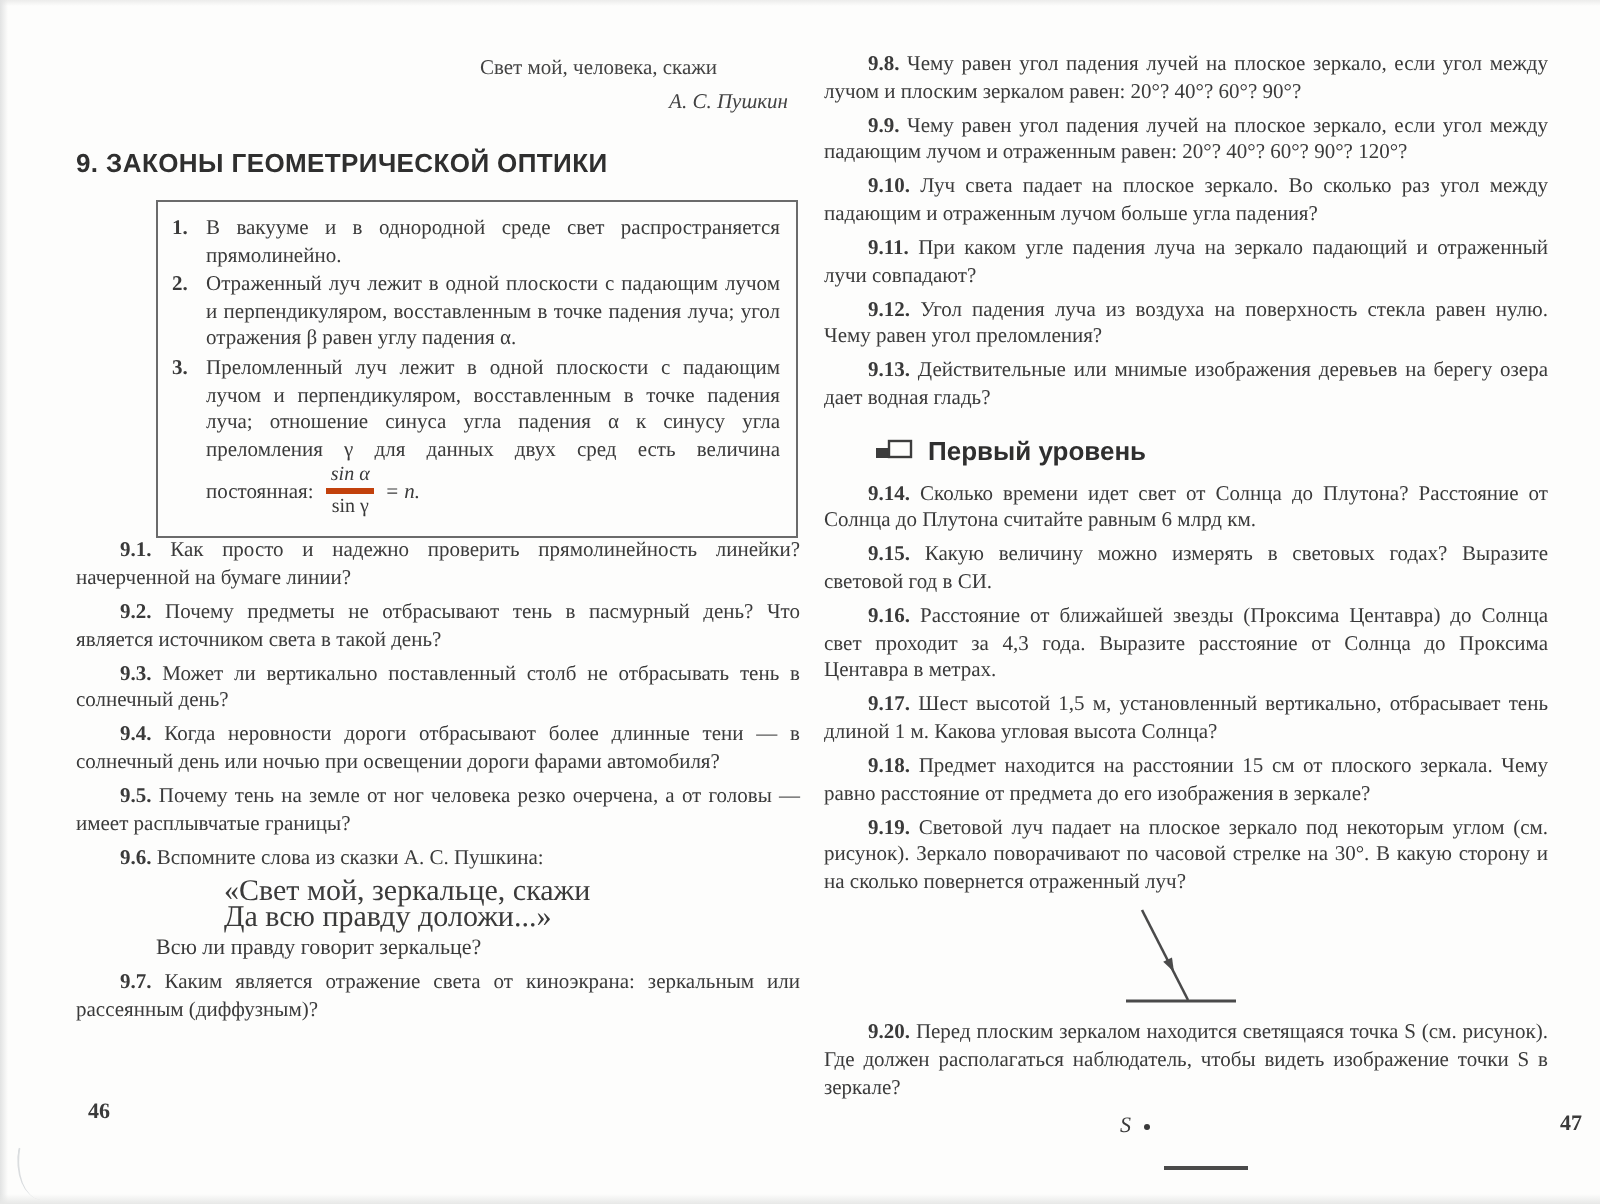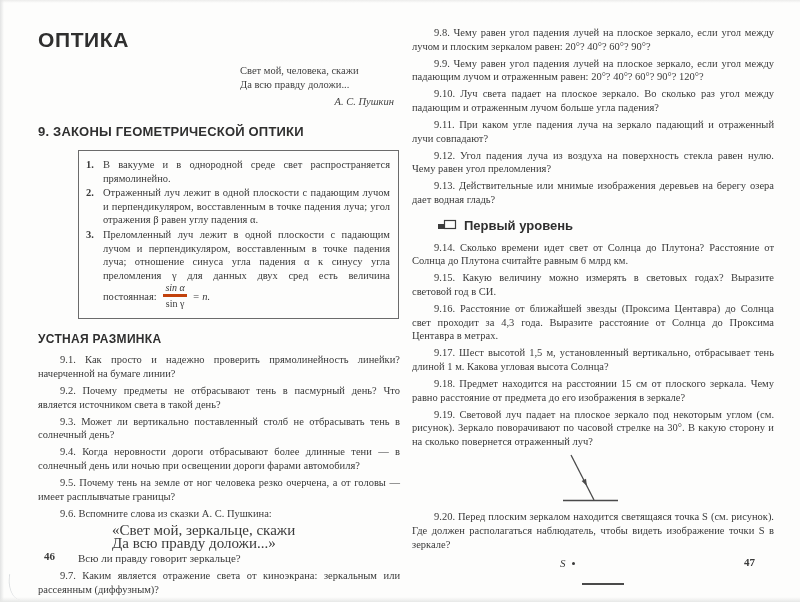--- a/index.html
+++ b/index.html
@@ -45,55 +45,53 @@
   .frac{display:inline-block;text-align:center;vertical-align:-7px;
     margin:0 3px 0 4px;line-height:11px;font-size:10px;}
   .frac-num{display:block;border-bottom:3px solid #c2410c;padding:0 2px 1px;font-style:italic;}
   .frac-den{display:block;padding-top:1px;}
   .formula-rhs{font-style:italic;}
 
   .warmup-heading{font-size:12px;margin:13px 0 7px 0;letter-spacing:.3px;}
 
   .q{font-size:10.5px;line-height:13.6px;text-align:justify;
      margin:0 0 3.5px 0;text-indent:22px;}
-  .qnum{font-weight:normal;}
+  .qnum{font-weight:bold;}
   .quote-block{margin:1px 0 1px 74px;font-size:15px;line-height:13.6px;}
   .q-tail{font-size:11px;line-height:13.6px;margin:0 0 3.5px 40px;}
 
   .level-heading{display:flex;align-items:flex-end;margin:11px 0 8px 26px;
     font-size:13px;gap:7px;}
   .level-icon{flex:none;display:inline-block;}
 
   .fig-919{position:relative;height:50px;margin:5px 0 7px 0;}
   .fig-919 svg{position:absolute;left:126px;top:0;}
   .fig-920{position:relative;height:44px;margin-top:4px;}
   .fig-920 .s-label{position:absolute;left:148px;top:2px;font-size:11px;font-style:italic;}
   .fig-920 .s-dot{position:absolute;left:160px;top:7px;width:3px;height:3px;border-radius:50%;background:#3a3a3a;}
   .fig-920 .mirror-line{position:absolute;left:170px;top:28px;width:42px;border-top:2px solid #4a4a4a;}
 
   .pagenum{position:absolute;font-weight:bold;font-size:11px;color:#3a3a3a;}
   .pagenum-left{left:44px;top:550px;}
-  .pagenum-right{left:744px;top:556px;}
+  .pagenum-right{left:780px;top:556px;}
 </style>
 </head>
 <body>
 
 <div class="sheet">
   <div class="edge-top"></div>
   <div class="edge-left"></div>
   <div class="edge-bottom"></div>
   <div class="corner-mark"></div>
 
   <div class="page page-left">
 
-    <div class="book-title sansh">ОПТИКА</div>
 
     <div class="epigraph">
       <div>Свет мой, человека, скажи</div>
-      <div>Да всю правду доложи...</div>
       <div class="epigraph-author">А. С. Пушкин</div>
     </div>
 
     <div class="section-heading sansh">9. ЗАКОНЫ ГЕОМЕТРИЧЕСКОЙ ОПТИКИ</div>
 
     <div class="laws-box">
       <div class="law">
         <span class="law-num">1.</span>
         <div class="law-text">В вакууме и в однородной среде свет распространяется прямолинейно.</div>
       </div>
@@ -104,21 +102,20 @@
       <div class="law">
         <span class="law-num">3.</span>
         <div class="law-text">
           <span>Преломленный луч лежит в одной плоскости с падающим лучом и перпендикуляром, восставленным в точке падения луча; отношение синуса угла падения α к синусу угла преломления γ для данных двух сред есть величина постоянная:</span>
           <span class="frac"><span class="frac-num">sin α</span><span class="frac-den">sin γ</span></span>
           <span class="formula-rhs">= n.</span>
         </div>
       </div>
     </div>
 
-    <div class="warmup-heading sansh">УСТНАЯ РАЗМИНКА</div>
 
     <p class="q"><span class="qnum">9.1.</span> <span>Как просто и надежно проверить прямолинейность линейки? начерченной на бумаге линии?</span></p>
     <p class="q"><span class="qnum">9.2.</span> <span>Почему предметы не отбрасывают тень в пасмурный день? Что является источником света в такой день?</span></p>
     <p class="q"><span class="qnum">9.3.</span> <span>Может ли вертикально поставленный столб не отбрасывать тень в солнечный день?</span></p>
     <p class="q"><span class="qnum">9.4.</span> <span>Когда неровности дороги отбрасывают более длинные тени — в солнечный день или ночью при освещении дороги фарами автомобиля?</span></p>
     <p class="q"><span class="qnum">9.5.</span> <span>Почему тень на земле от ног человека резко очерчена, а от головы — имеет расплывчатые границы?</span></p>
     <p class="q"><span class="qnum">9.6.</span> <span>Вспомните слова из сказки А. С. Пушкина:</span></p>
     <div class="quote-block">
       <div>«Свет мой, зеркальце, скажи</div>
       <div>Да всю правду доложи...»</div>

